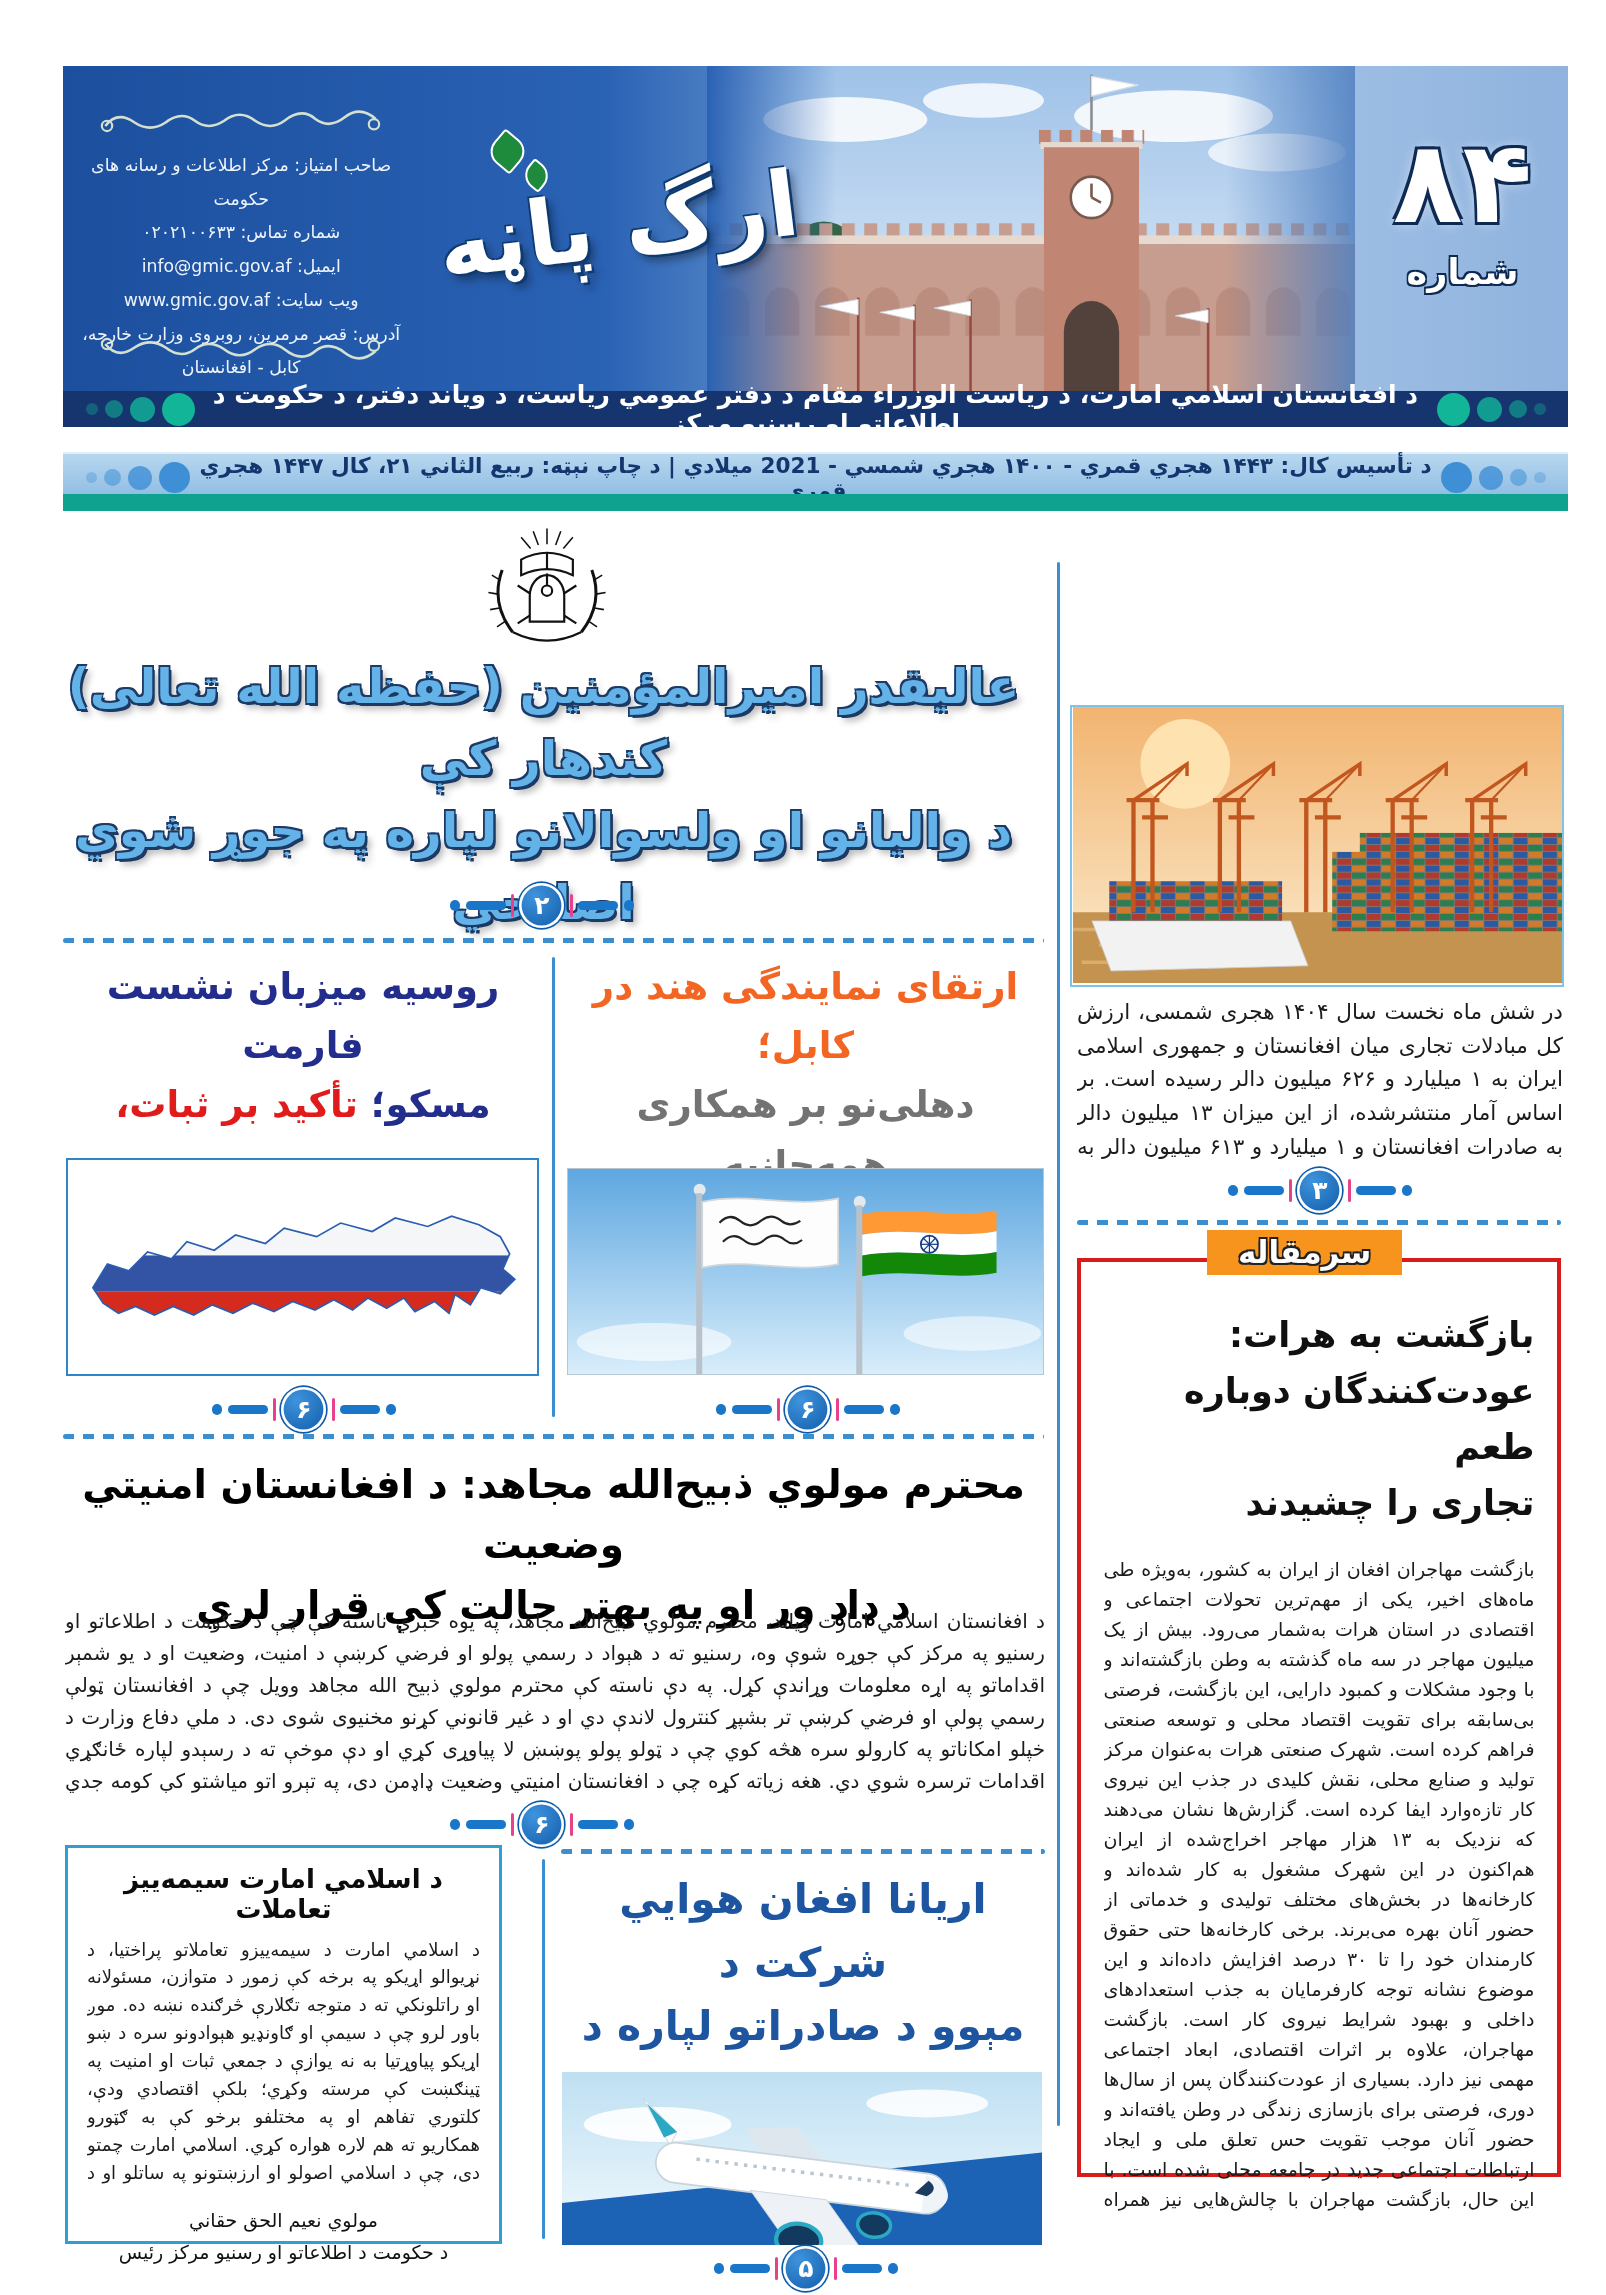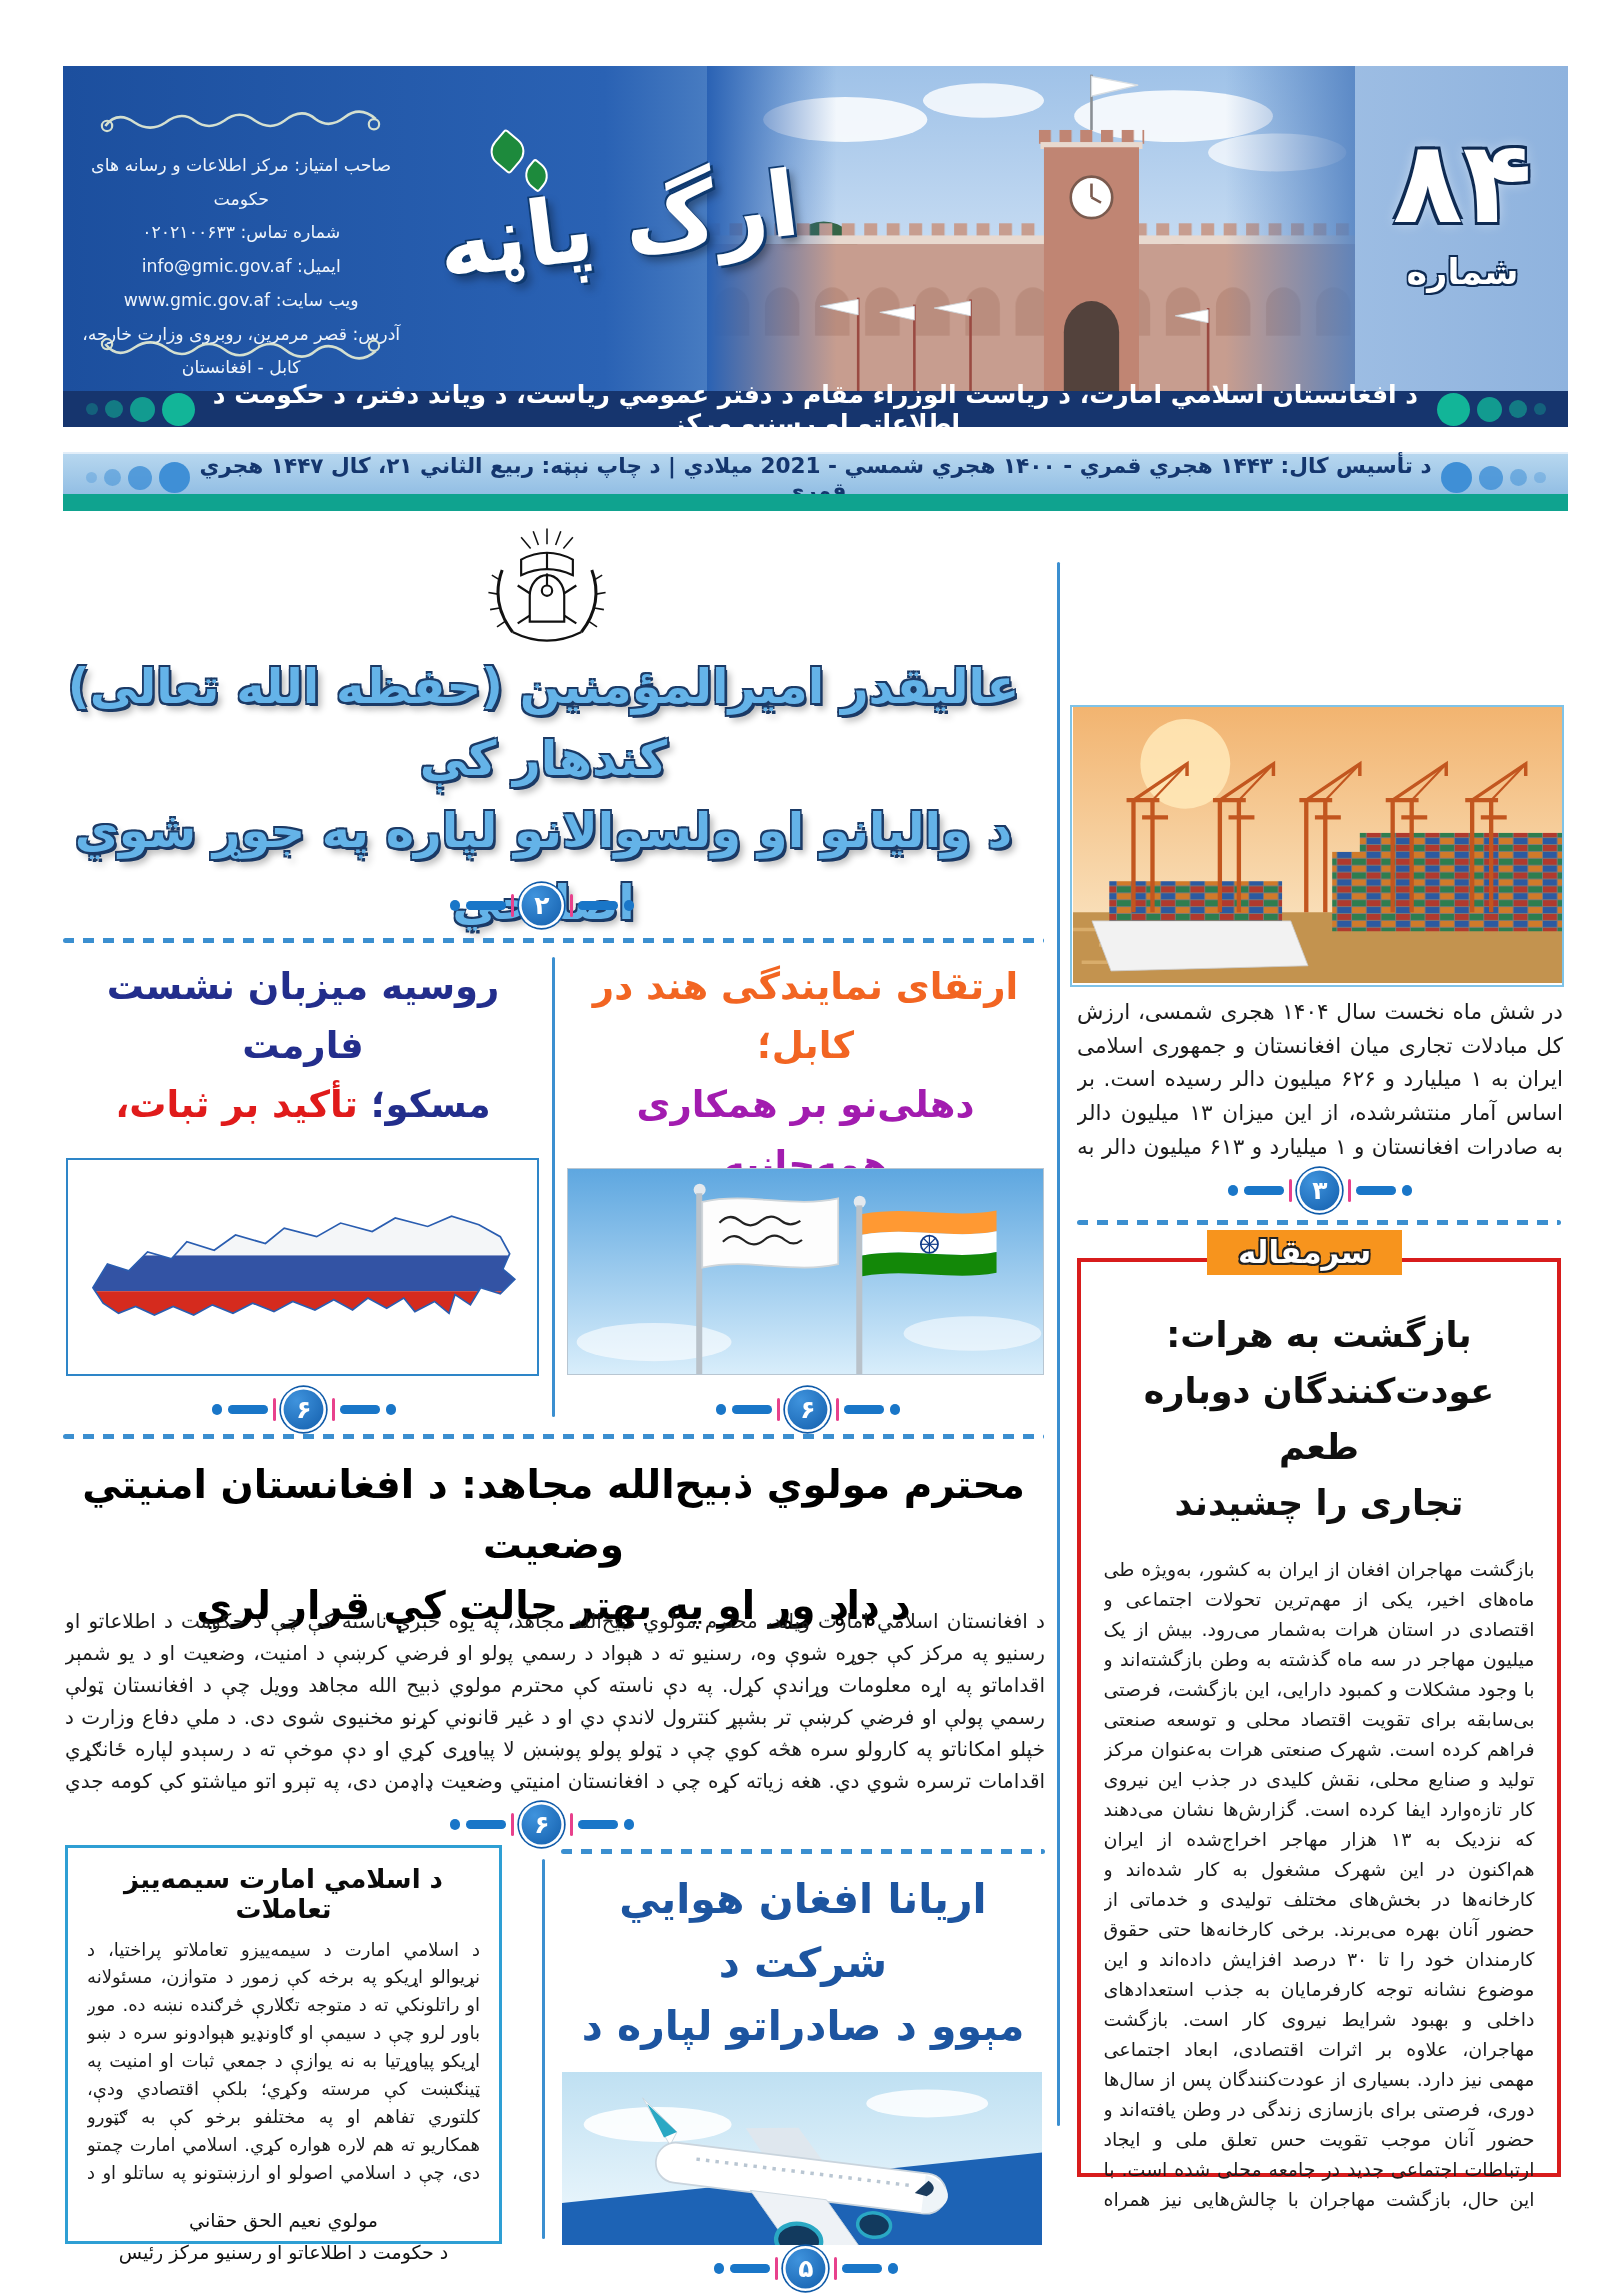--- a/index.html
+++ b/index.html
@@ -57,36 +57,36 @@
   .dashes{height:5.2px;border-radius:2.6px;
     background:repeating-linear-gradient(90deg,#3b8fd0 0 11.2px,transparent 11.2px 20px);}
   .vrule{width:2.6px;background:#3b8fd0;border-radius:1.7px;}
 
   
   .hl{text-align:center;font-weight:bold;}
   .hl-seminar{font-size:48px;line-height:1.5;color:#64b3e8;
     text-shadow:-1.7px -1.7px 0 #1b3a66,1.7px -1.7px 0 #1b3a66,-1.7px 1.7px 0 #1b3a66,2.6px 2.6px 0 #1b3a66,5.2px 6px 7px rgba(0,0,0,.3);}
   .hl-trade{font-size:39px;line-height:1.52;color:#0d0d0d;}
   .hl-ru,.hl-in{font-size:37px;line-height:1.6;}
-  .blue-t{color:#232e8c;} .red-t{color:#e01b1b;} .orange-t{color:#f26522;} .green-t{color:#a21caf;}
+  .blue-t{color:#232e8c;} .red-t{color:#e01b1b;} .orange-t{color:#f26522;} .green-t{color:#737373;}
   .hl-mujahid{font-size:39px;line-height:1.55;color:#000;}
   .hl-airline{font-size:41px;line-height:1.55;color:#1d55a0;}
 
   
   .body-text{text-align:justify;color:#1c1c1c;overflow:hidden;}
   .trade-body{font-size:21.6px;line-height:1.56;}
   .mujahid-body{font-size:20px;line-height:1.6;}
 
   
   .ed-box{left:1078px;top:1258px;width:484px;height:919px;border:4.3px solid #d81c1c;
     box-sizing:border-box;background:#fff;padding:45px 22.5px 17.3px 22.5px;}
   .ed-tab{left:1208px;top:1230px;background:#f7941d;color:#fff;font-size:31px;font-weight:bold;
     padding:4.3px 31px;z-index:5;
     text-shadow:-1.7px -1.7px 0 #222,1.7px -1.7px 0 #222,-1.7px 1.7px 0 #222,1.7px 1.7px 0 #222;}
-  .ed-title{font-size:35px;font-weight:bold;text-align:center;line-height:1.6;color:#101010;}
+  .ed-title{font-size:35px;font-weight:bold;text-align:right;line-height:1.6;color:#101010;}
   .ed-body{margin-top:22.5px;font-size:19px;line-height:1.58;height:657px;}
 
   
   .reg-box{left:66px;top:1845px;width:437px;height:399px;border:3.5px solid #2e9fd4;
     box-sizing:border-box;background:#fff;padding:15.6px 19px;}
   .reg-title{font-size:26px;font-weight:bold;text-align:center;color:#0c0c0c;}
   .reg-body{margin-top:12px;font-size:18px;line-height:1.55;height:256px;}
   .reg-sig{margin-top:12px;text-align:center;font-size:19px;line-height:1.7;color:#111;}
 
   

